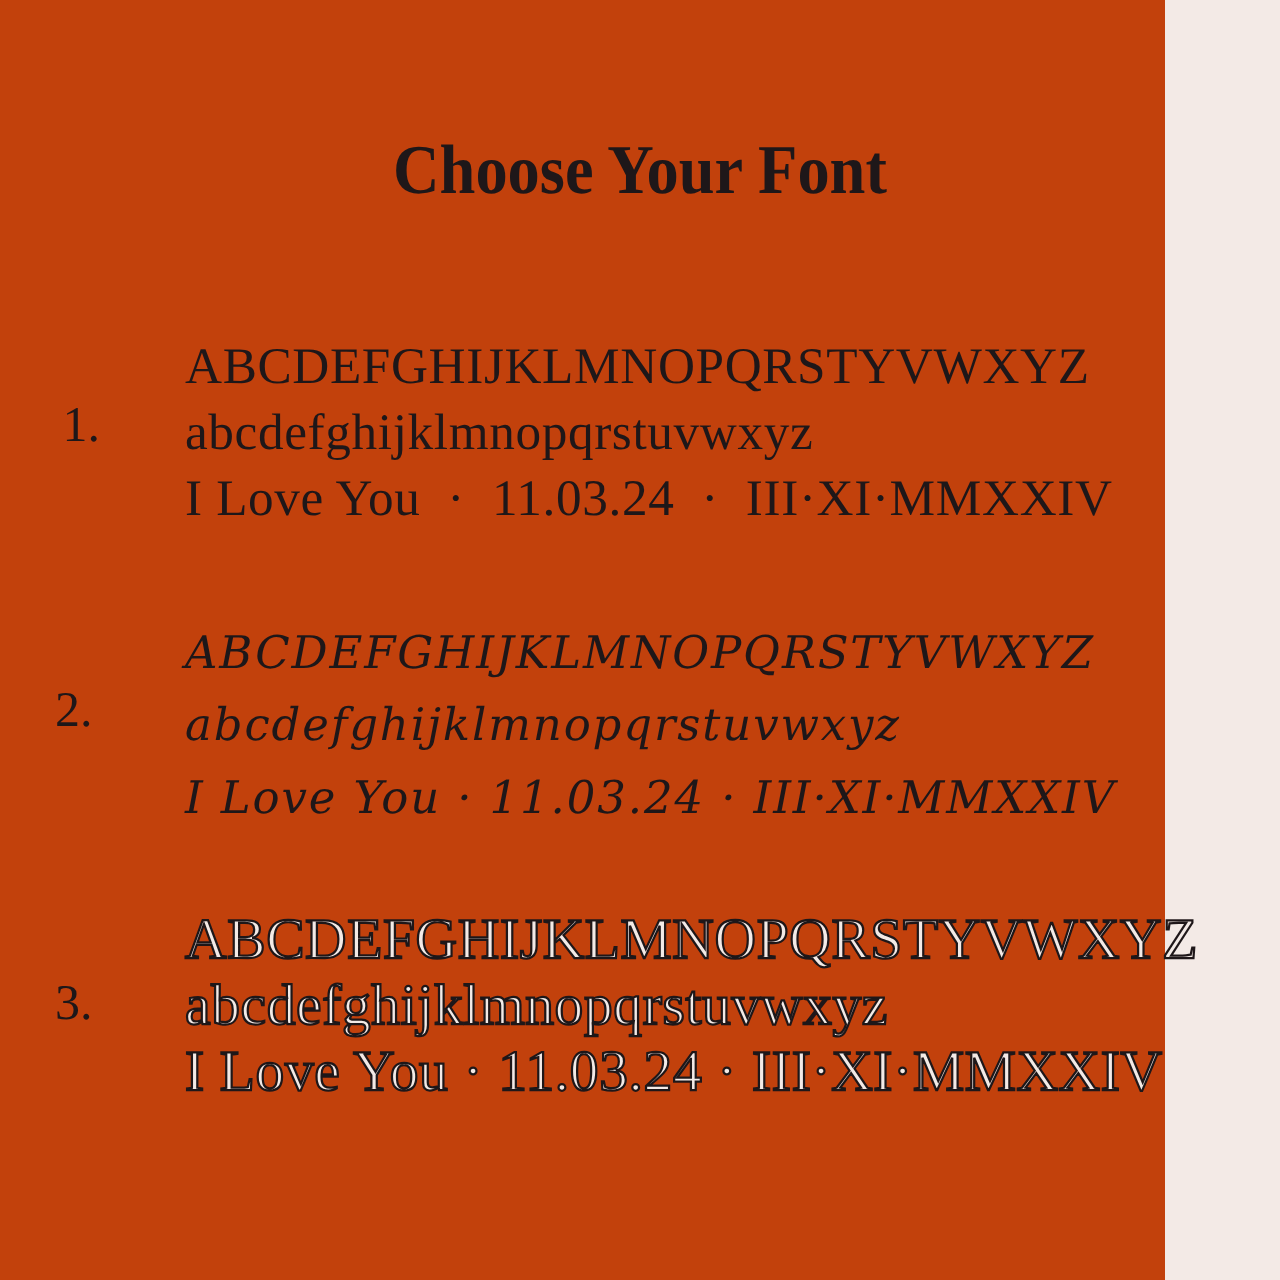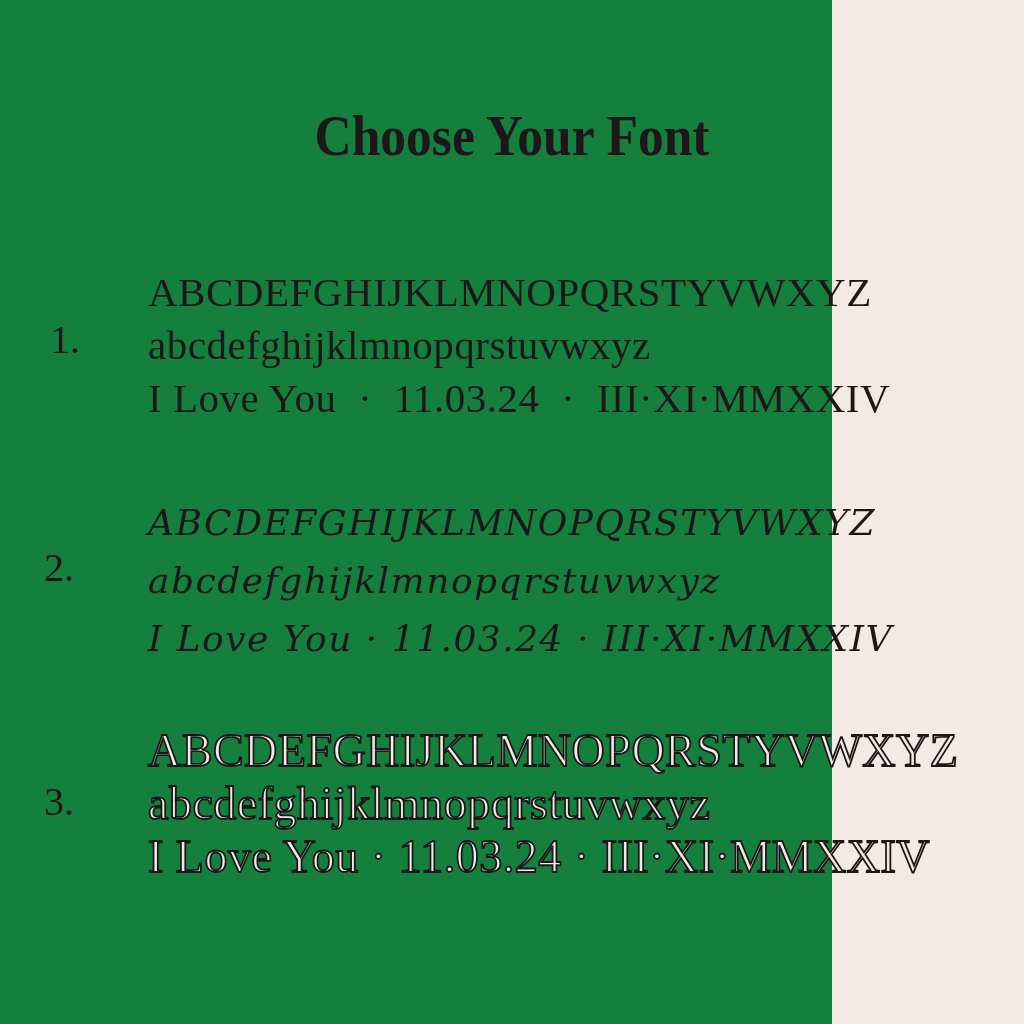--- a/index.html
+++ b/index.html
@@ -5,23 +5,23 @@
   html, body { margin: 0; padding: 0; }
   body {
     width: 1024px;
     height: 1024px;
     background: #f3eae6;
     font-family: "Liberation Serif", serif;
     overflow: hidden;
   }
   .canvas {
     position: relative;
-    width: 832px;
+    width: 932px;
     height: 1024px;
-    background: #15803d;
+    background: #c2410c;
     color: #1e1719;
   }
   .title {
     position: absolute;
     top: 104px;
     left: 0;
     width: 1024px;
     margin: 0;
     text-align: center;
     font-size: 56px;

